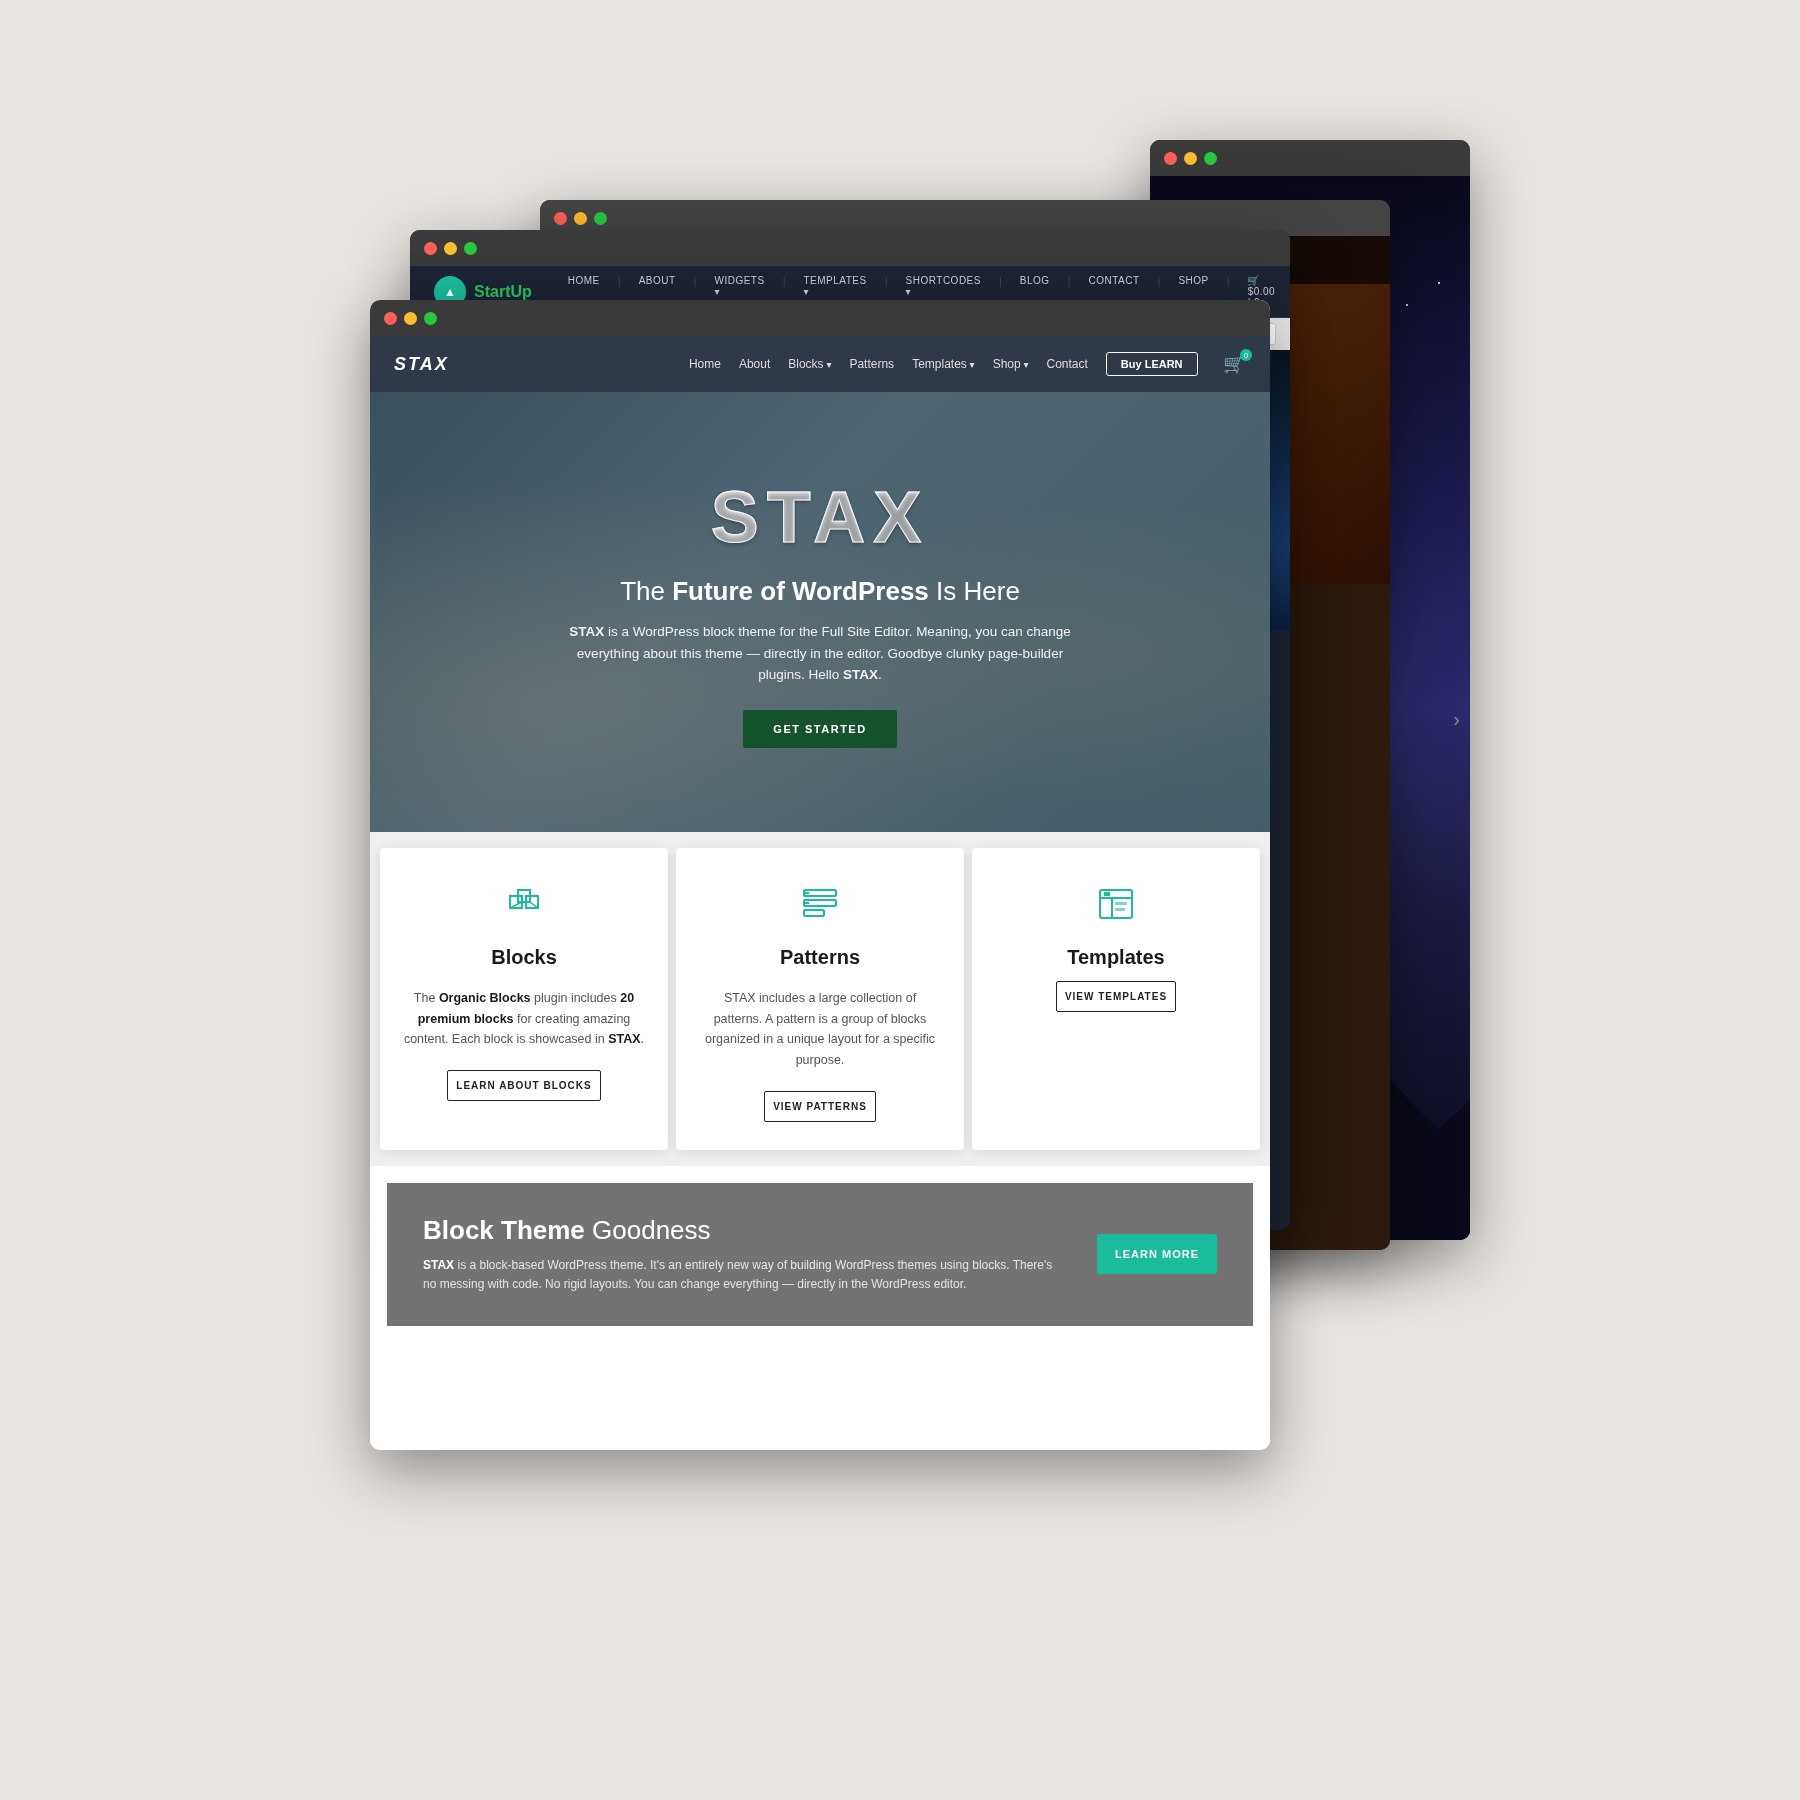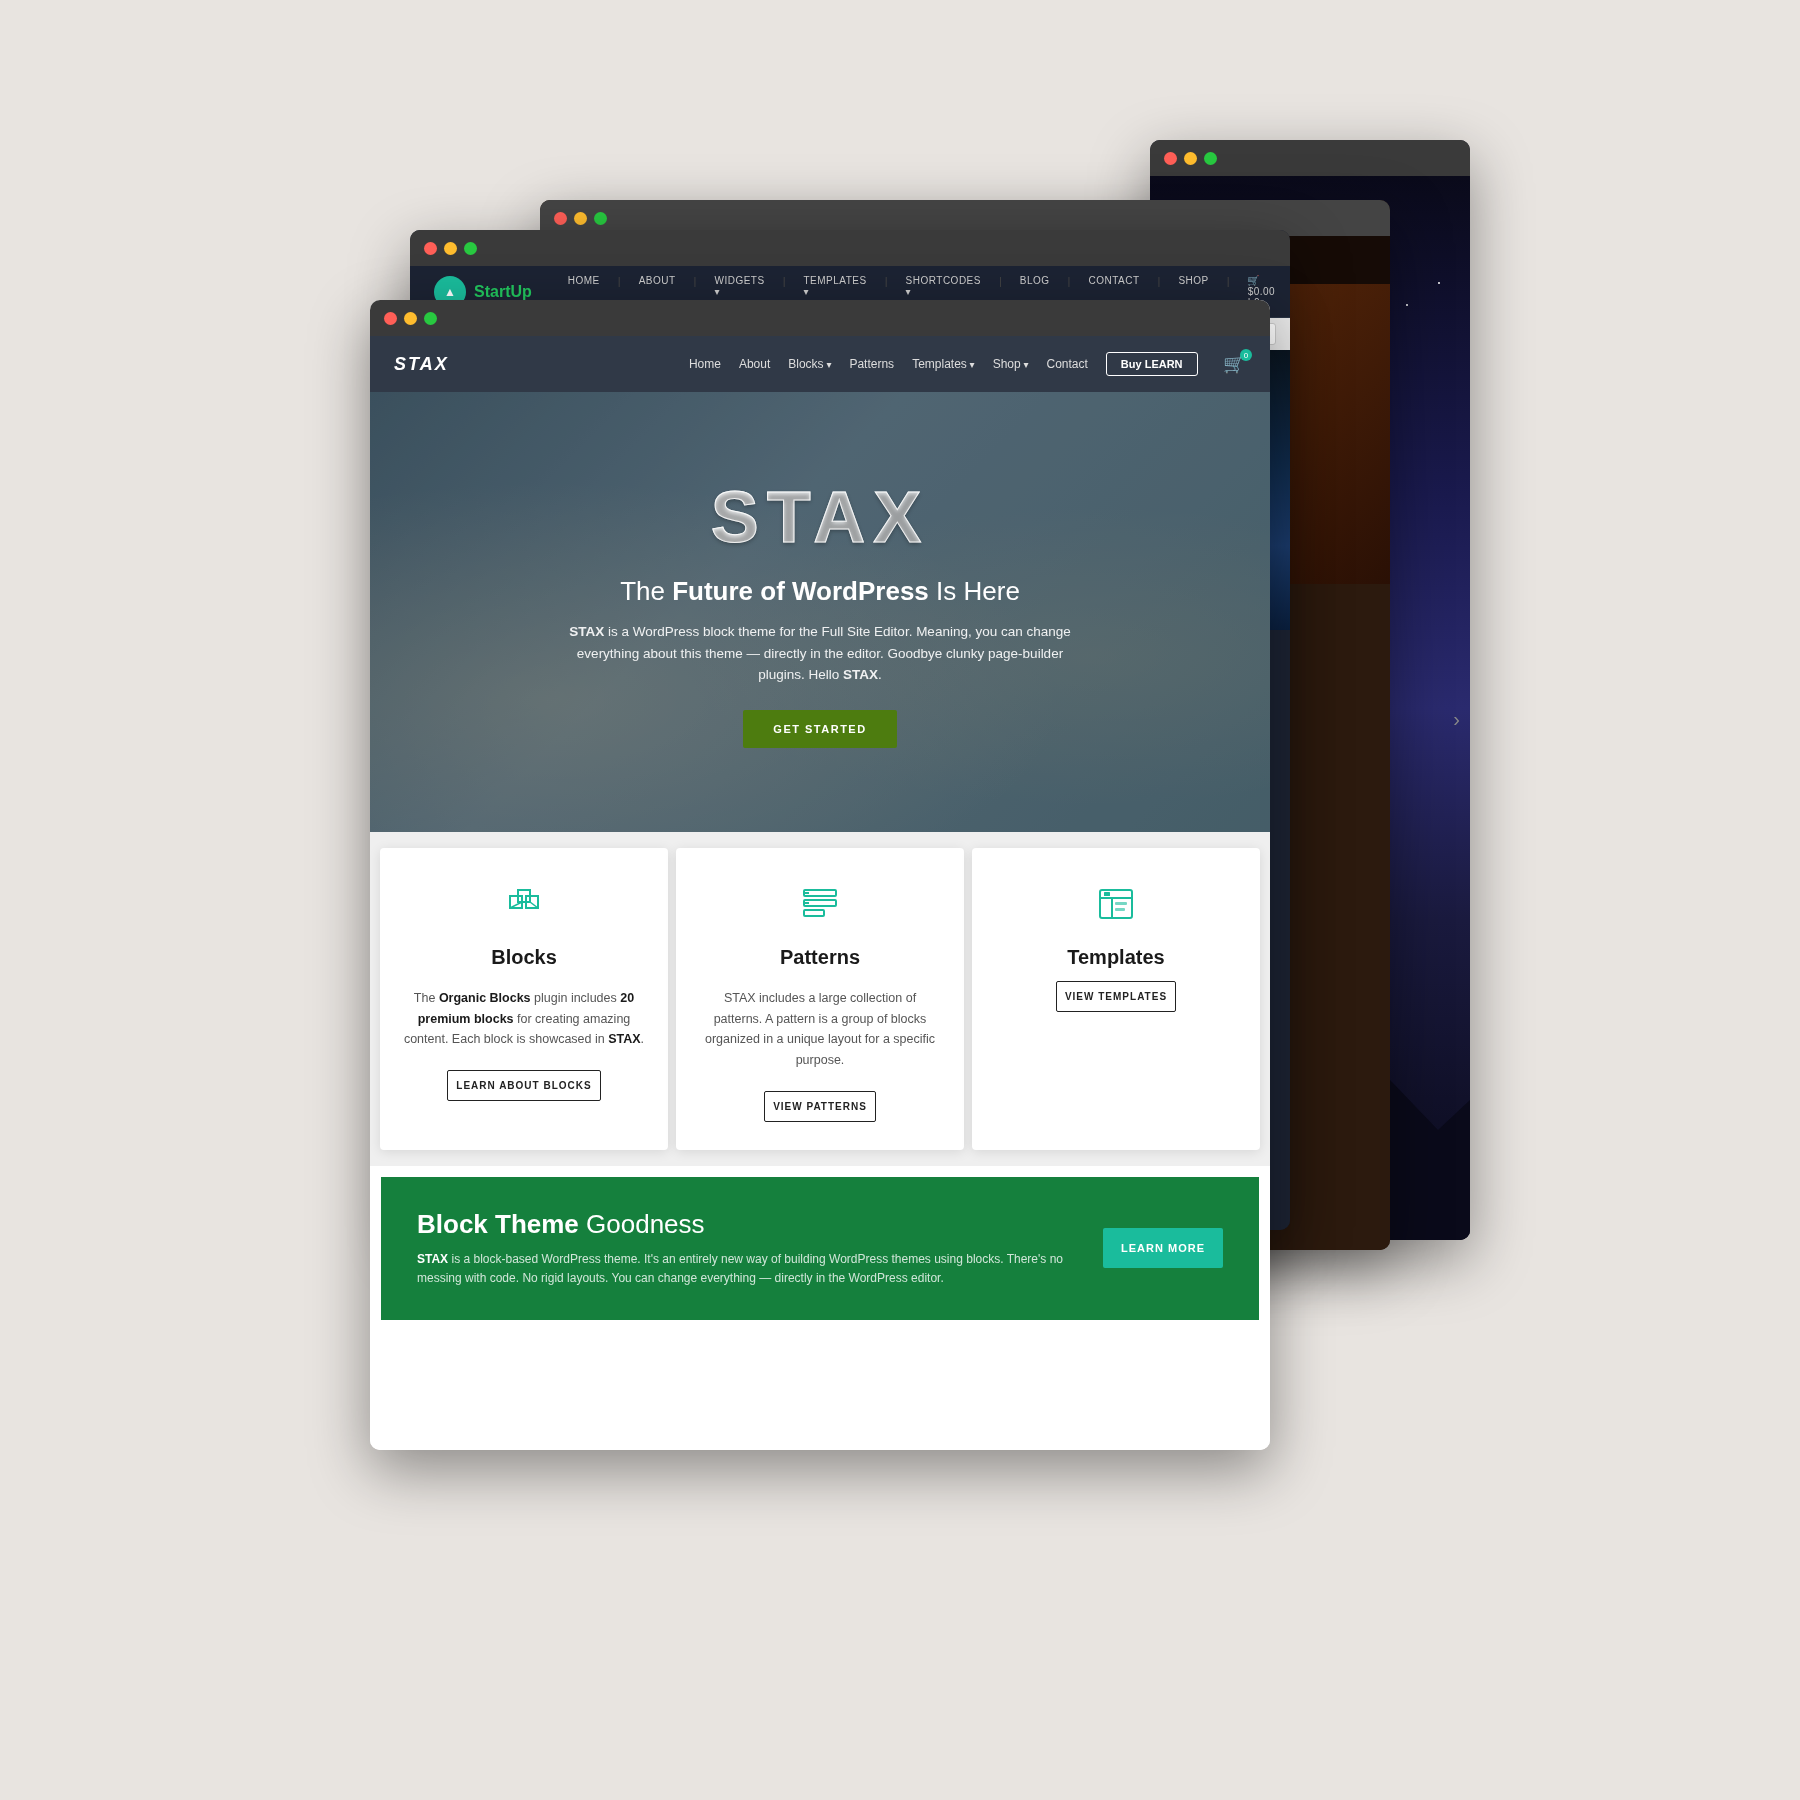--- a/index.html
+++ b/index.html
@@ -343,21 +343,21 @@
       color: rgba(255,255,255,0.9);
       margin-top: 14px;
       line-height: 1.6;
       max-width: 520px;
       margin-left: auto;
       margin-right: auto;
     }
     .stax-hero-desc strong { font-weight: 700; }
     .stax-cta-btn {
       margin-top: 24px;
-      background: #4d7c0f;
+      background: #14532d;
       color: white;
       border: none;
       padding: 13px 30px;
       font-size: 11px;
       font-weight: 700;
       letter-spacing: 1.5px;
       cursor: pointer;
       border-radius: 2px;
     }
     .feature-icon {
@@ -391,26 +391,26 @@
       padding: 9px 8px;
       font-size: 10px;
       font-weight: 700;
       letter-spacing: 1px;
       cursor: pointer;
       border-radius: 2px;
     }
 
     
     .stax-goodness {
-      background: #15803d;
+      background: #737373;
       padding: 32px 36px;
       display: flex;
       align-items: center;
       gap: 30px;
-      margin: 11px;
+      margin: 17px;
     }
     .stax-goodness-text { flex: 1; }
     .stax-goodness-title {
       font-size: 26px;
       color: white;
       font-weight: 400;
       margin-bottom: 10px;
     }
     .stax-goodness-title strong { font-weight: 800; }
     .stax-goodness-desc {

